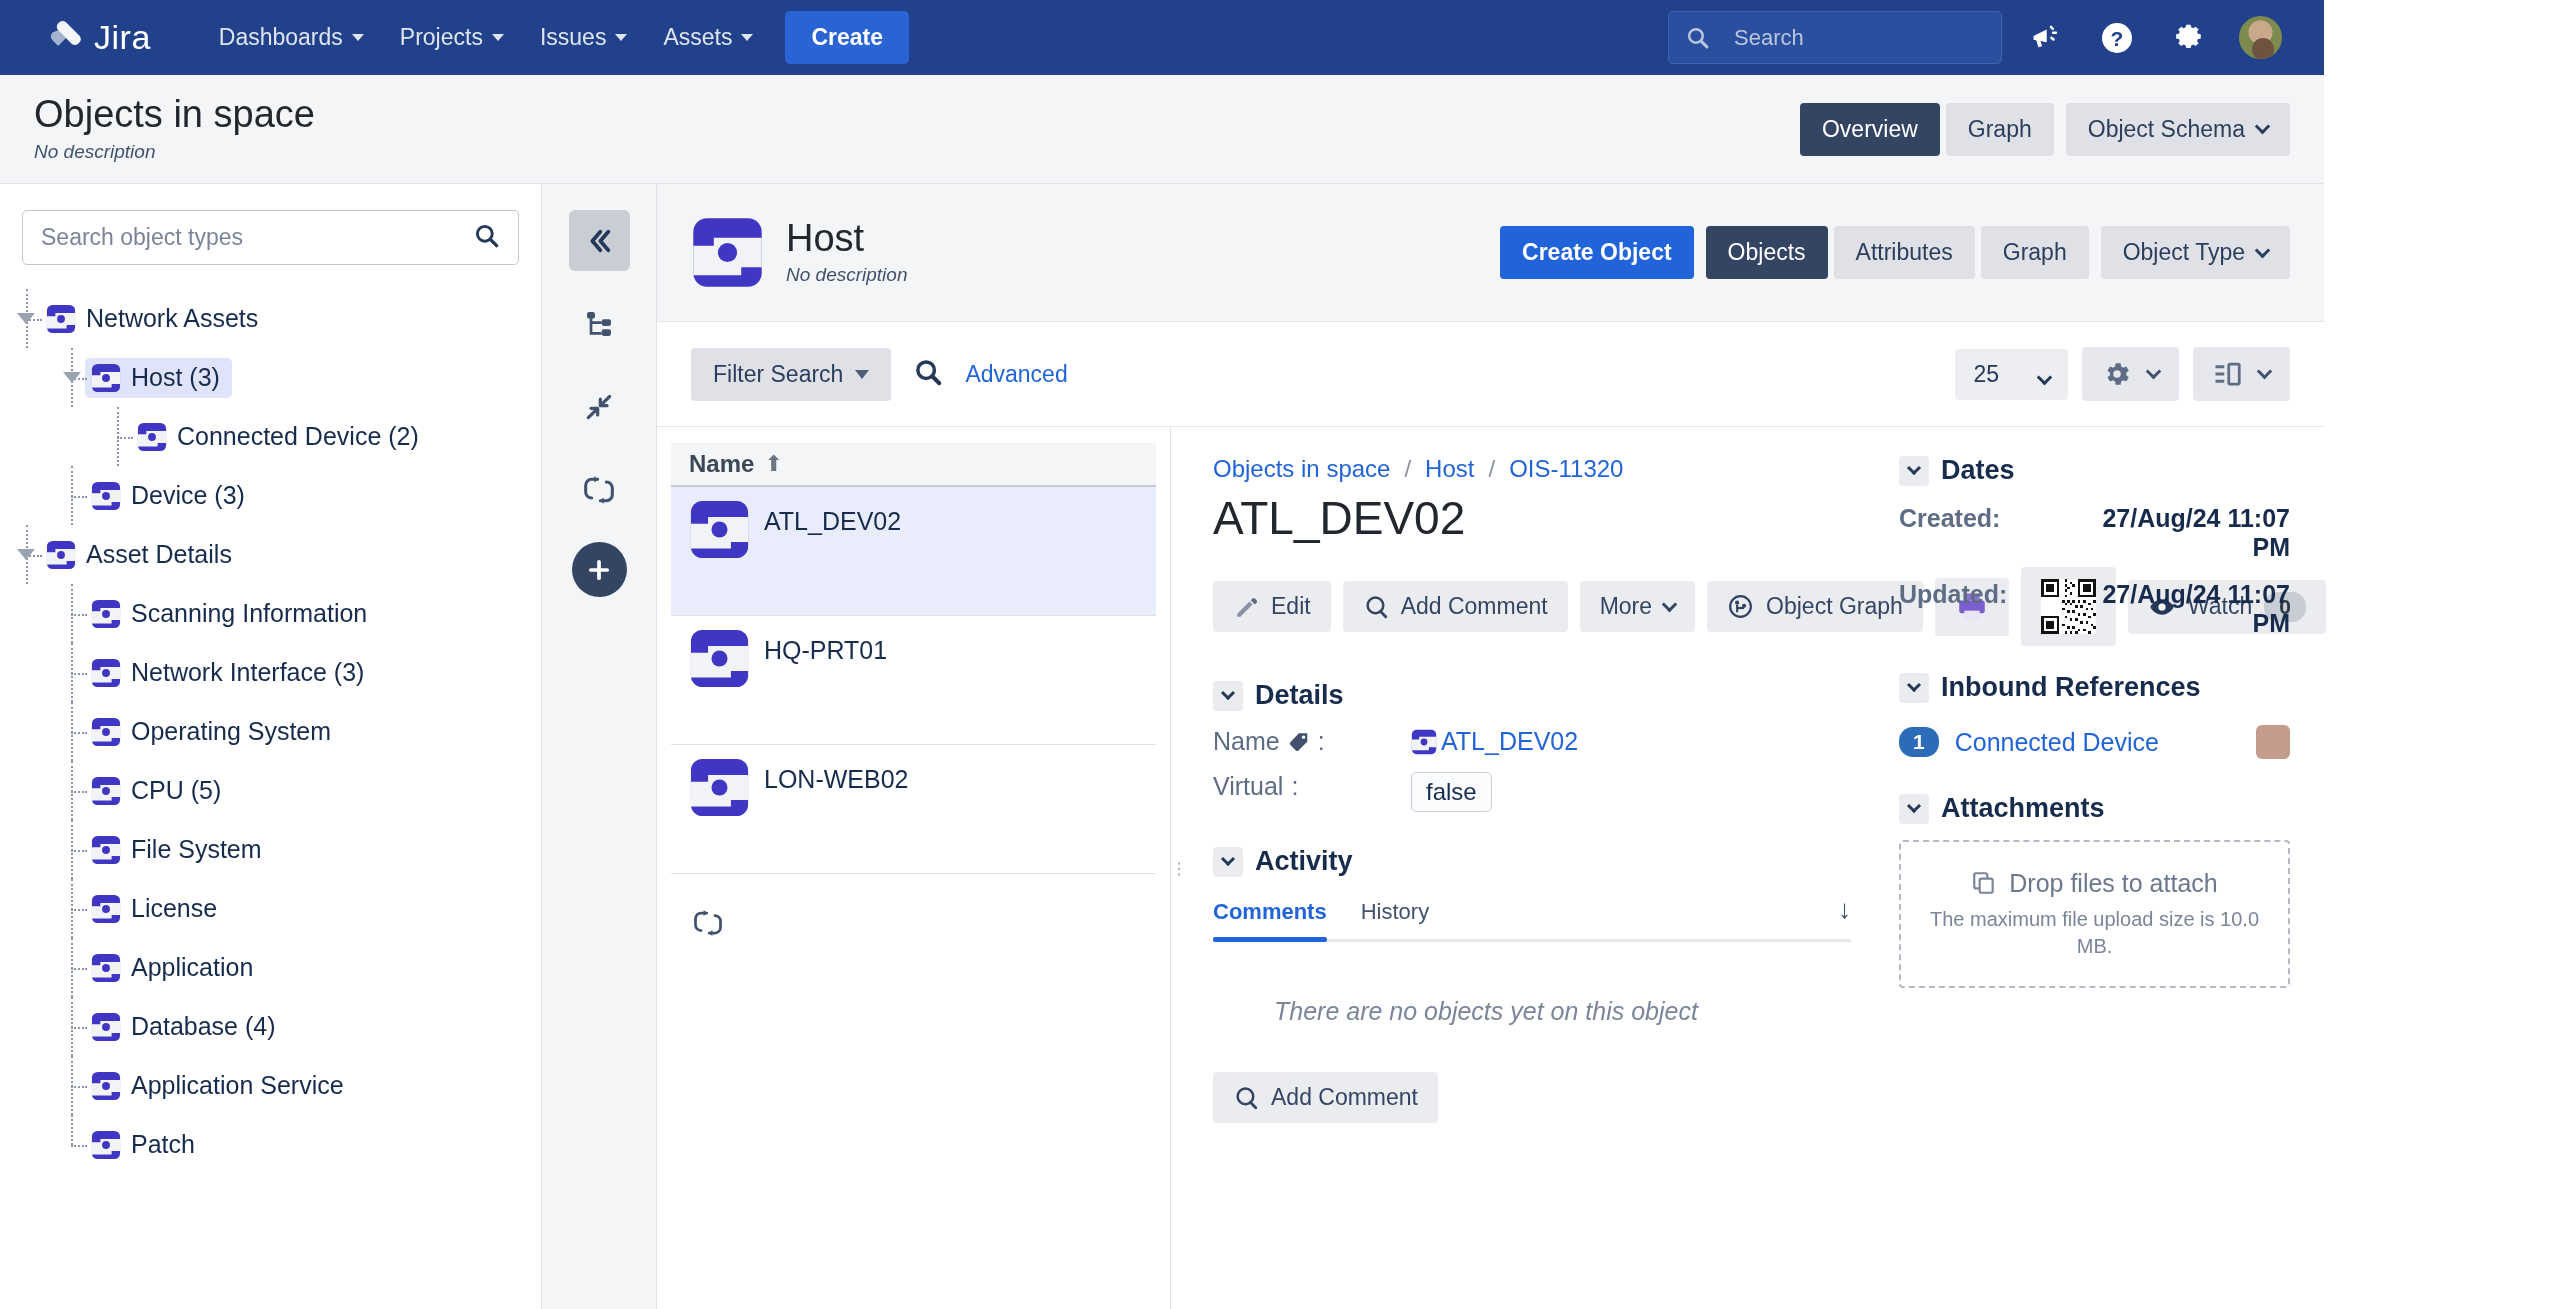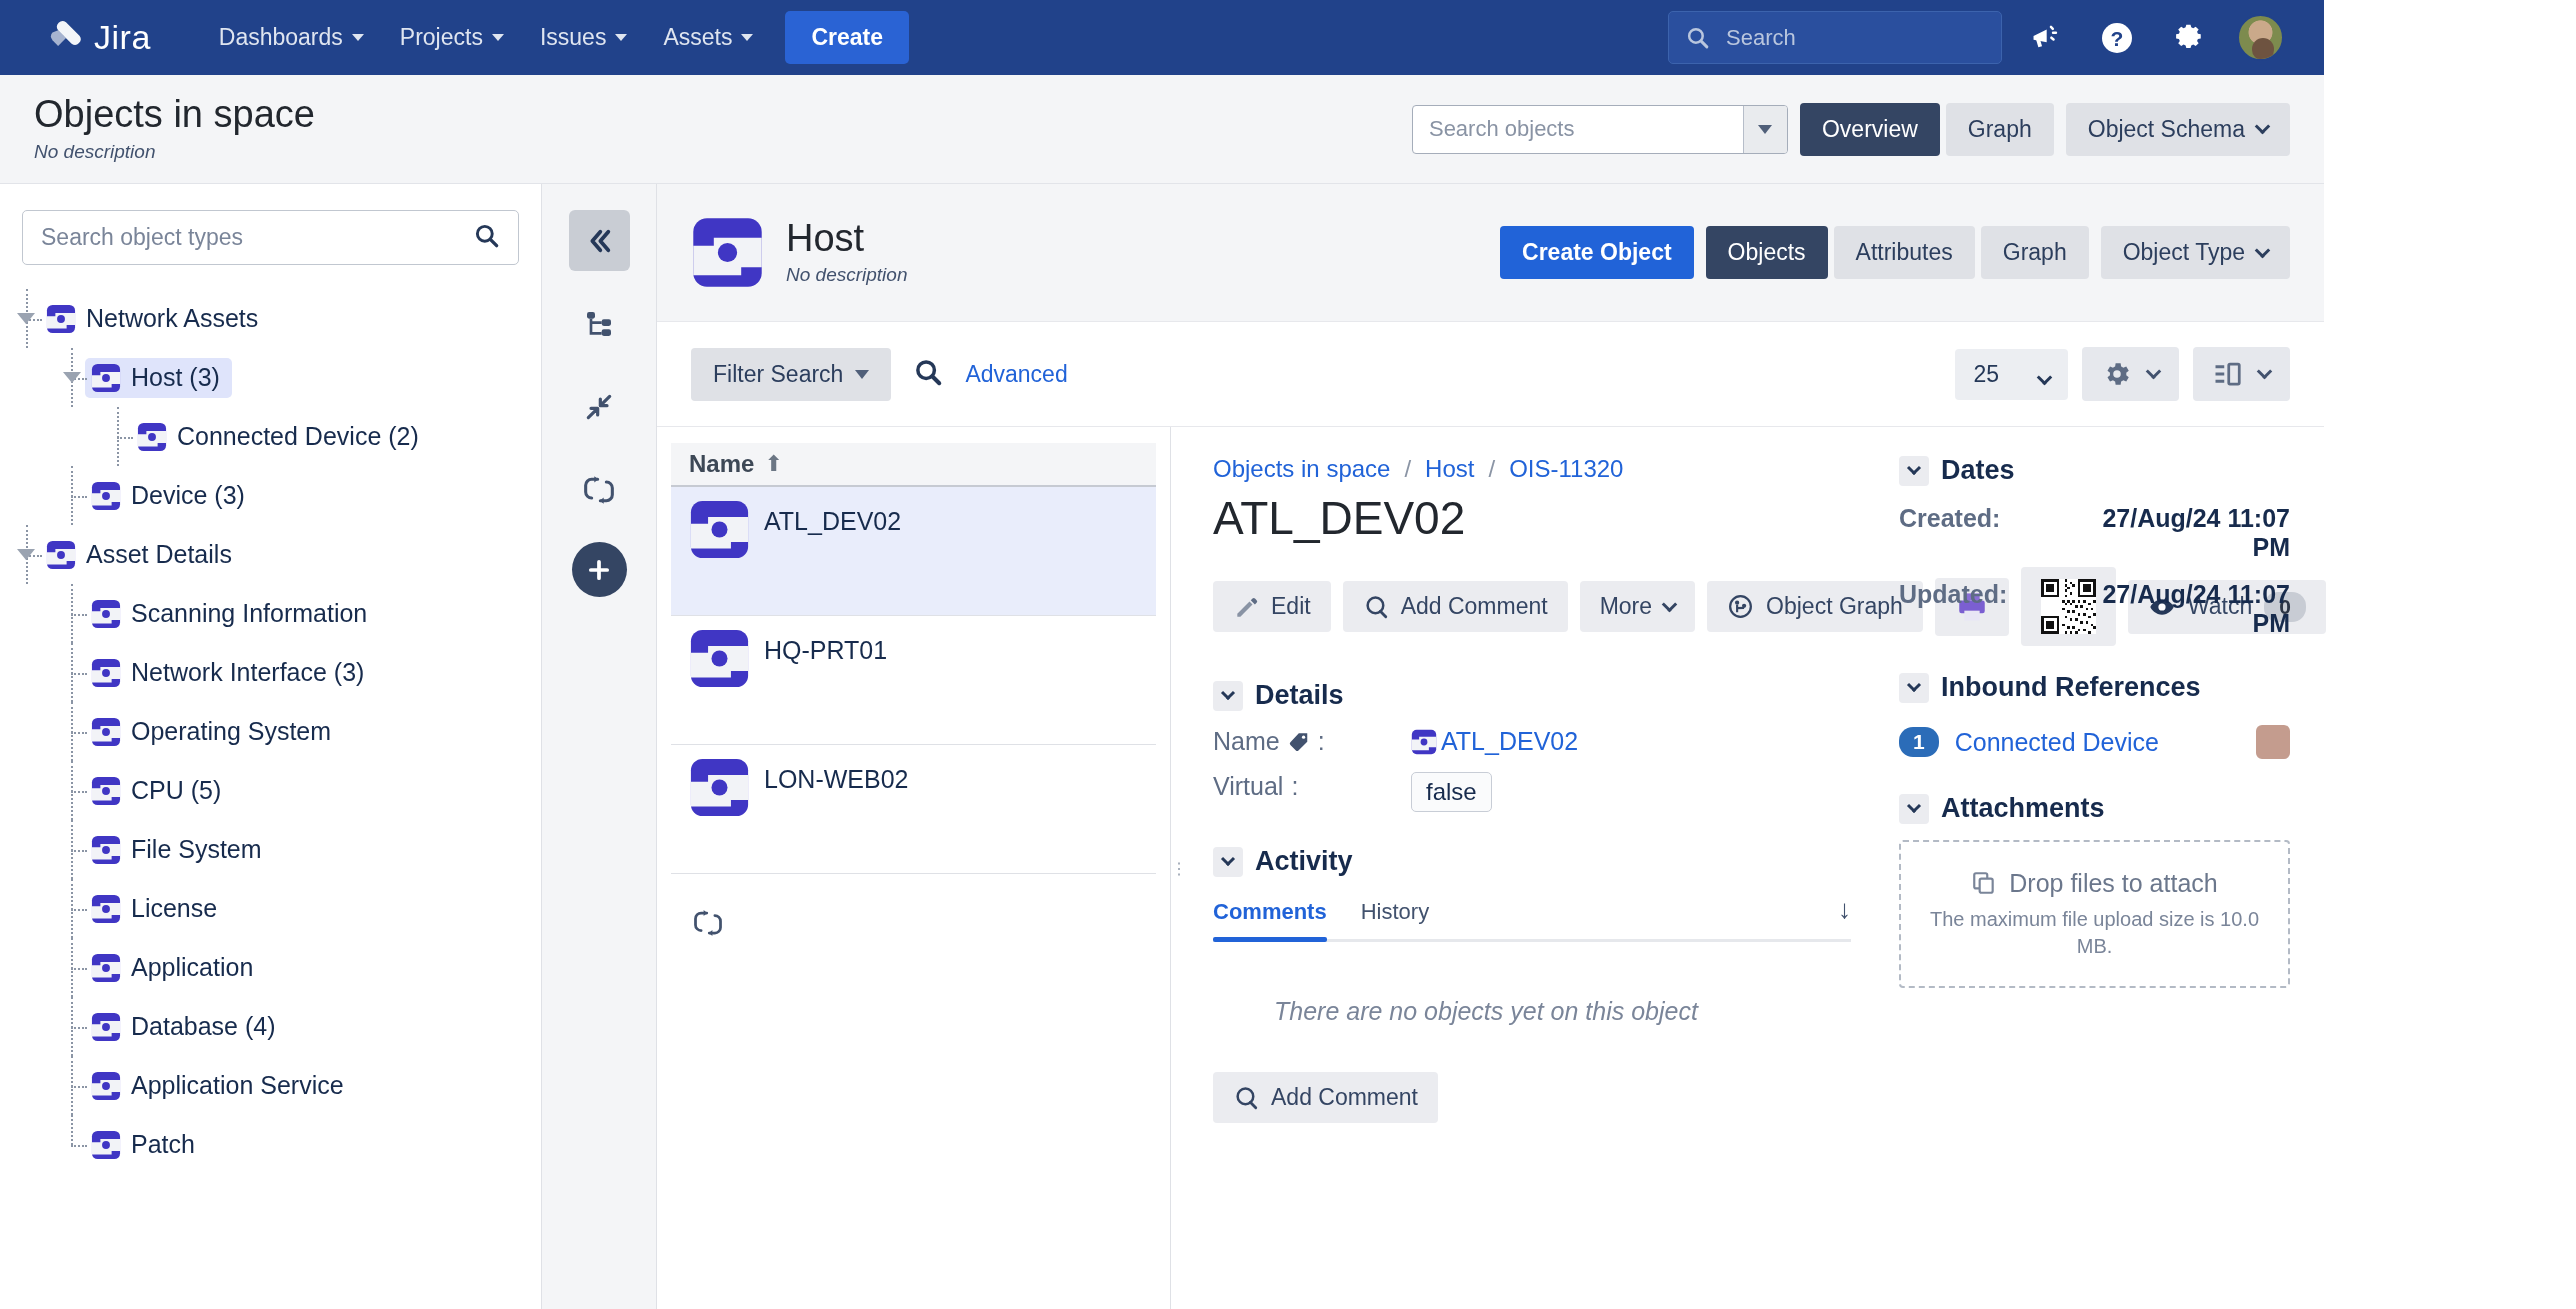--- a/index.html
+++ b/index.html
@@ -28,21 +28,21 @@
   }
   .caret-down { display:inline-block; width:0;height:0;
     border-left:6px solid transparent;border-right:6px solid transparent;border-top:7px solid currentColor; }
   .create-btn {
     background:#2a63d4; color:#fff; font-size:23px; font-weight:700;
     padding: 13px 26px; border-radius:5px; margin-left: 12px; cursor:pointer;
   }
   .topnav-right { margin-left:auto; display:flex; align-items:center; gap: 6px; padding-right: 14px;}
   .nav-search {
     width: 334px; height: 53px; background:#2a4f9e; border-radius:5px;
-    display:flex; align-items:center; gap: 16px; padding: 0 16px; cursor:text;
+    display:flex; align-items:center; gap: 24px; padding: 0 16px; cursor:text;
     border: 1px solid #3c63ad;
   }
   .nav-search .ph { color:#b9c6de; font-size: 22px; }
   .nav-icon-btn {
     width: 55px; height:55px; border-radius:50%; display:flex; align-items:center;
     justify-content:center; cursor:pointer; color:#fff; margin-left: 10px;
   }
   .avatar {
     width:47px;height:47px;border-radius:50%;
     background: radial-gradient(circle at 50% 38%, #caa98a 0 34%, #7d8b4e 36% 100%);
@@ -255,26 +255,20 @@
       <div class="avatar"></div>
     </div>
   </div>
 
   <div class="pagehead">
     <div>
       <h1>Objects in space</h1>
       <div class="sub">No description</div>
     </div>
     <div class="pagehead-right">
-      <div class="so-search">
-        <span class="ph" title="Search objects">Search objects</span>
-        <span class="arrowbox">
-          <i class="tri-down"></i>
-        </span>
-      </div>
       <div class="seg">
         <div class="btn-lite btn-dark">Overview</div>
         <div class="btn-lite">Graph</div>
       </div>
       <div class="btn-lite">
         <span>Object Schema</span>
         <i class="chev"></i>
       </div>
     </div>
   </div>

